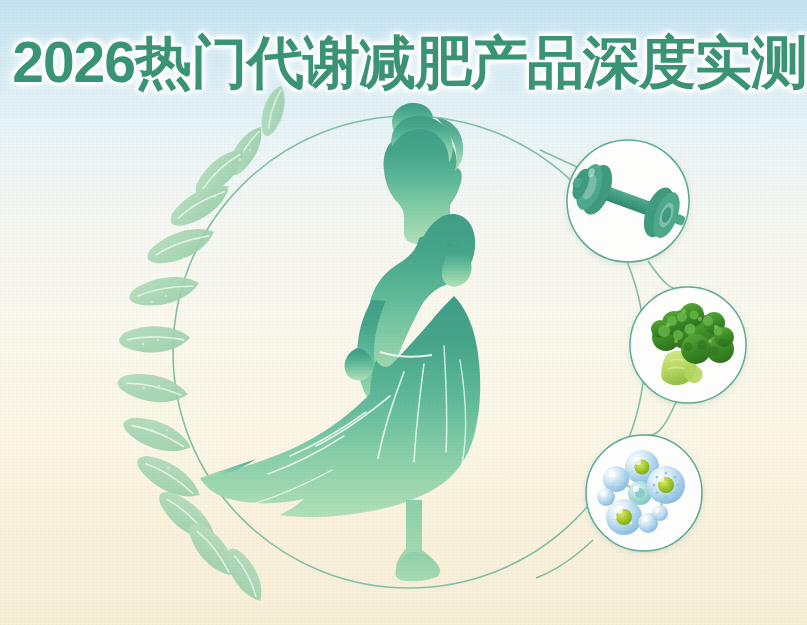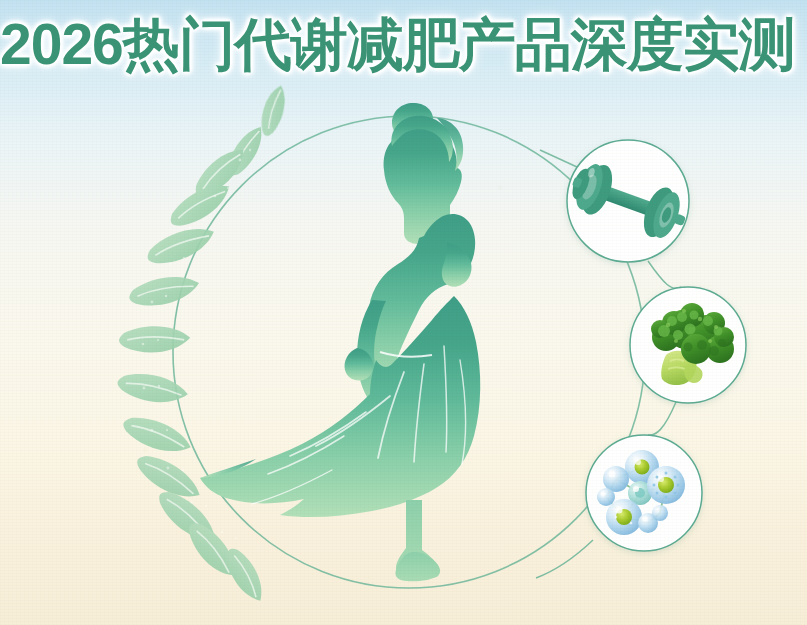--- a/index.html
+++ b/index.html
@@ -27,22 +27,22 @@
     background-image:
       repeating-linear-gradient(0deg, rgba(180,180,165,.14) 0px, rgba(180,180,165,.14) 1px, rgba(255,255,255,0) 1px, rgba(255,255,255,0) 3px),
       repeating-linear-gradient(90deg, rgba(175,175,160,.10) 0px, rgba(175,175,160,.10) 1px, rgba(255,255,255,0) 1px, rgba(255,255,255,0) 4px),
       radial-gradient(circle at 18% 72%, rgba(200,195,175,.18) 0 2px, rgba(0,0,0,0) 3px),
       radial-gradient(circle at 62% 30%, rgba(200,195,175,.15) 0 2px, rgba(0,0,0,0) 3px);
   }
   #art{position:absolute;inset:0;}
 
   
   #title{
-    position:absolute;left:0;right:0;top:13px;
-    text-align:left;
+    position:absolute;left:0;right:0;top:31px;
+    text-align:right;
     font-size:57px;
     line-height:1.12;
     font-weight:700;
     letter-spacing:-1px;
     color:#3b9376;
     white-space:nowrap;
     -webkit-text-stroke:0px;
     text-shadow:
       0 0 3px #ffffff, 0 0 5px #ffffff, 0 0 8px #ffffff,
       2px 0 4px #ffffff, -2px 0 4px #ffffff,

